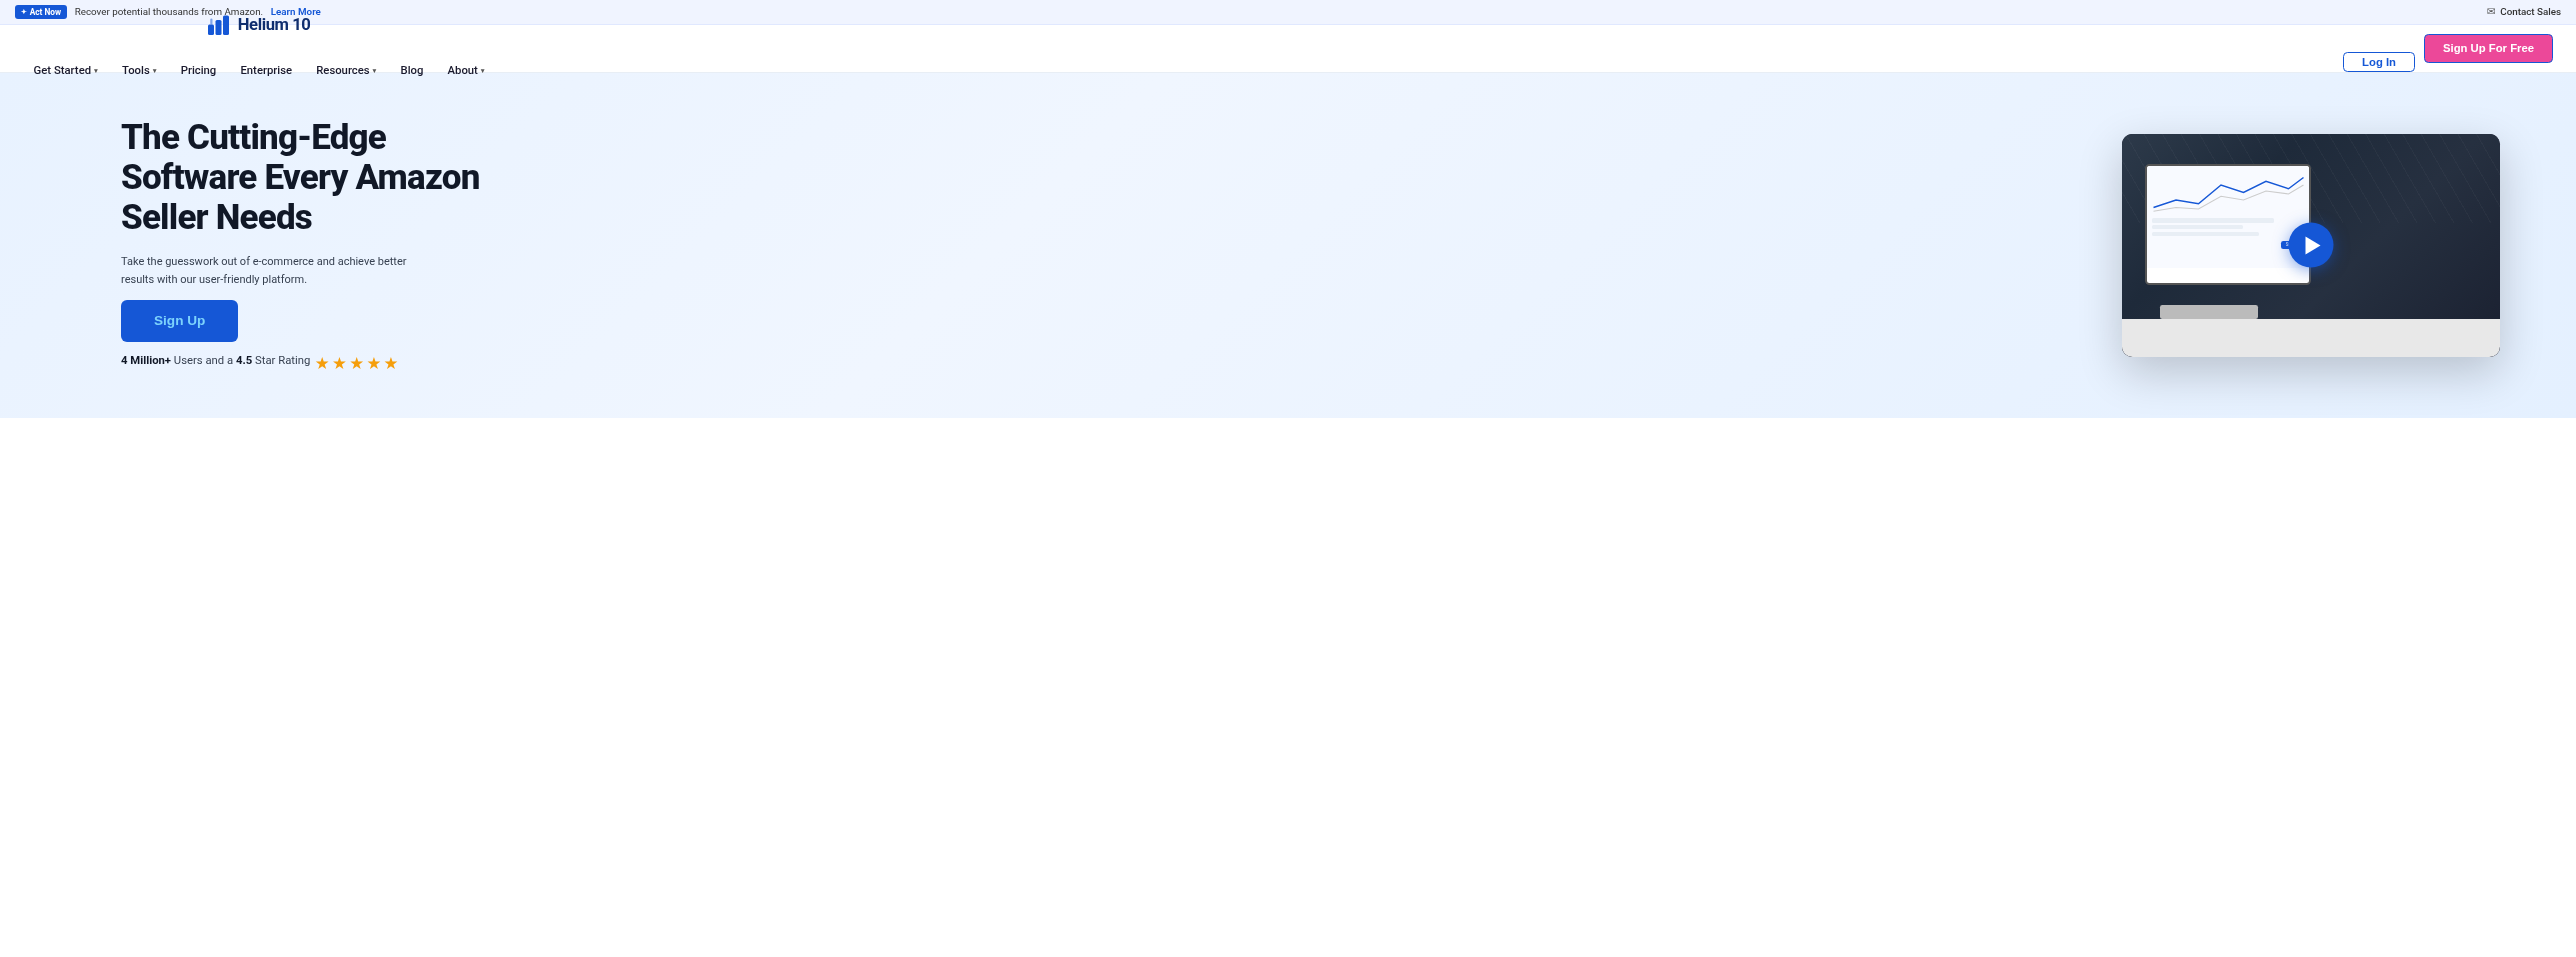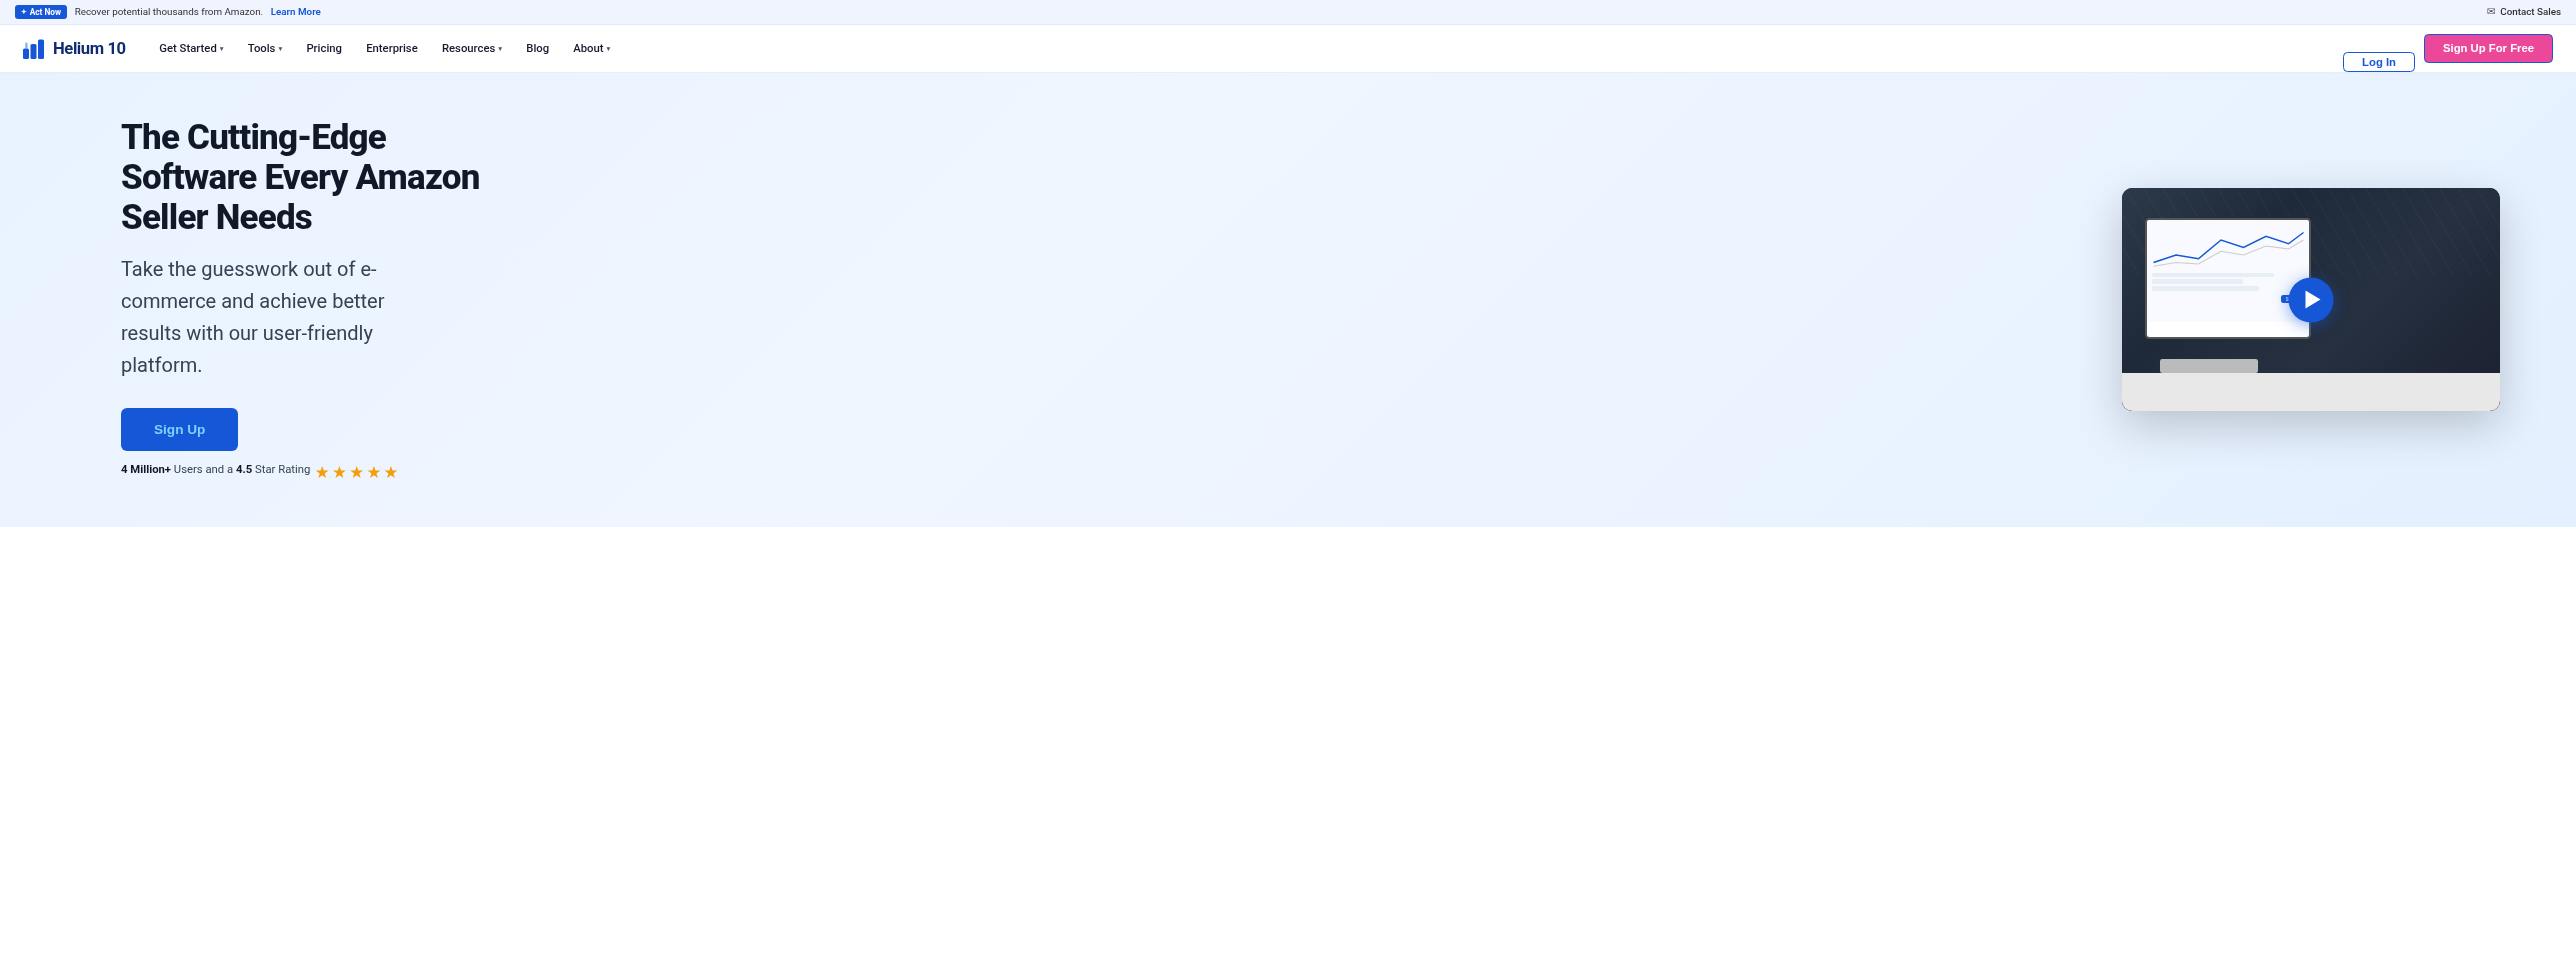--- a/index.html
+++ b/index.html
@@ -84,20 +84,21 @@
       height: 48px;
       position: sticky;
       top: 0;
       z-index: 100;
     }
 
     .nav-left {
       display: flex;
       align-items: center;
       gap: 23px;
+      flex-direction: column;
     }
 
     .logo {
       display: flex;
       align-items: center;
       gap: 6px;
       cursor: pointer;
       text-decoration: none;
     }
 
@@ -186,24 +187,24 @@
     .hero-title {
       font-size: 35px;
       font-weight: 800;
       color: #111827;
       line-height: 1.15;
       margin-bottom: 15px;
       letter-spacing: -0.8px;
     }
 
     .hero-subtitle {
-      font-size: 20px;
+      font-size: 11px;
       color: #374151;
       line-height: 1.6;
-      margin-bottom: 27px;
+      margin-bottom: 11px;
       max-width: 317px;
     }
 
     .hero-actions {
       display: flex;
       flex-direction: column;
       gap: 12px;
     }
 
     .btn-hero-signup {

